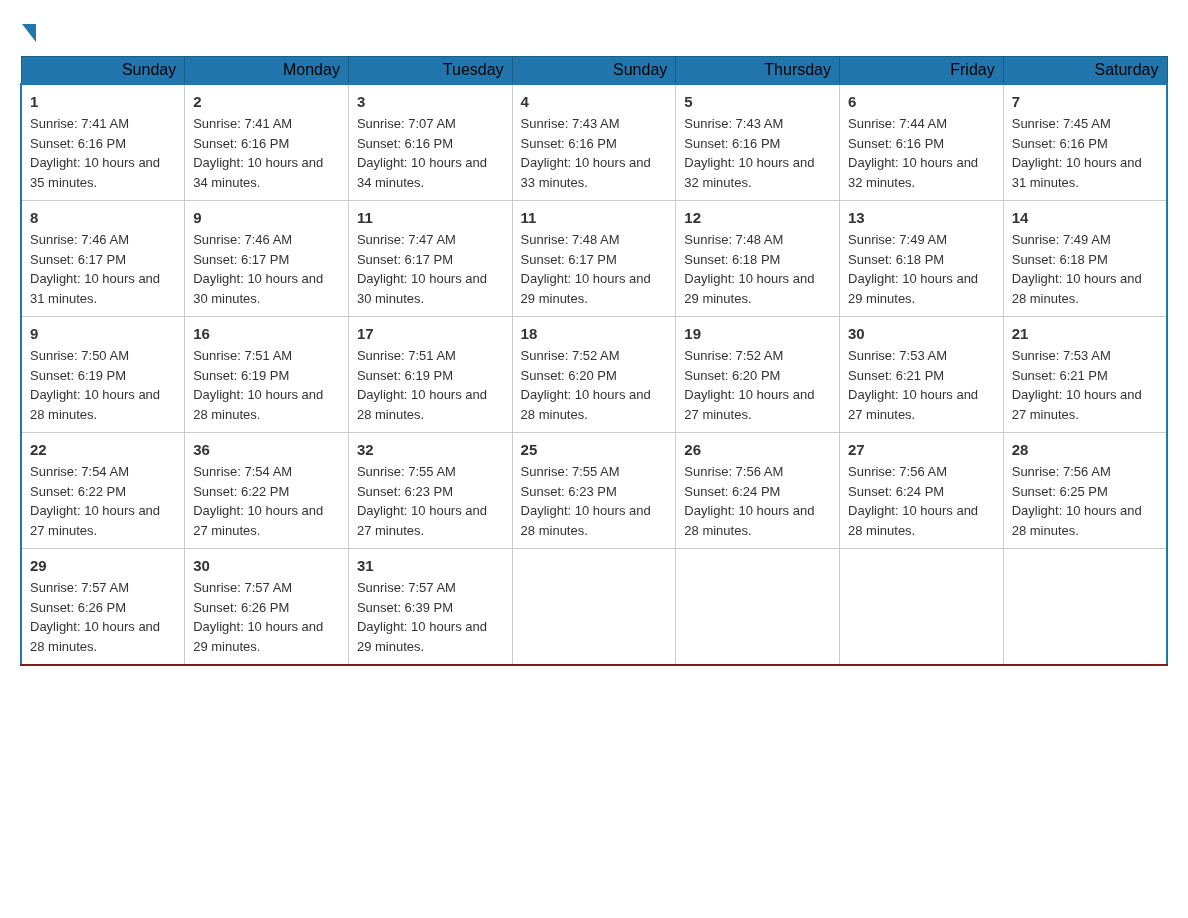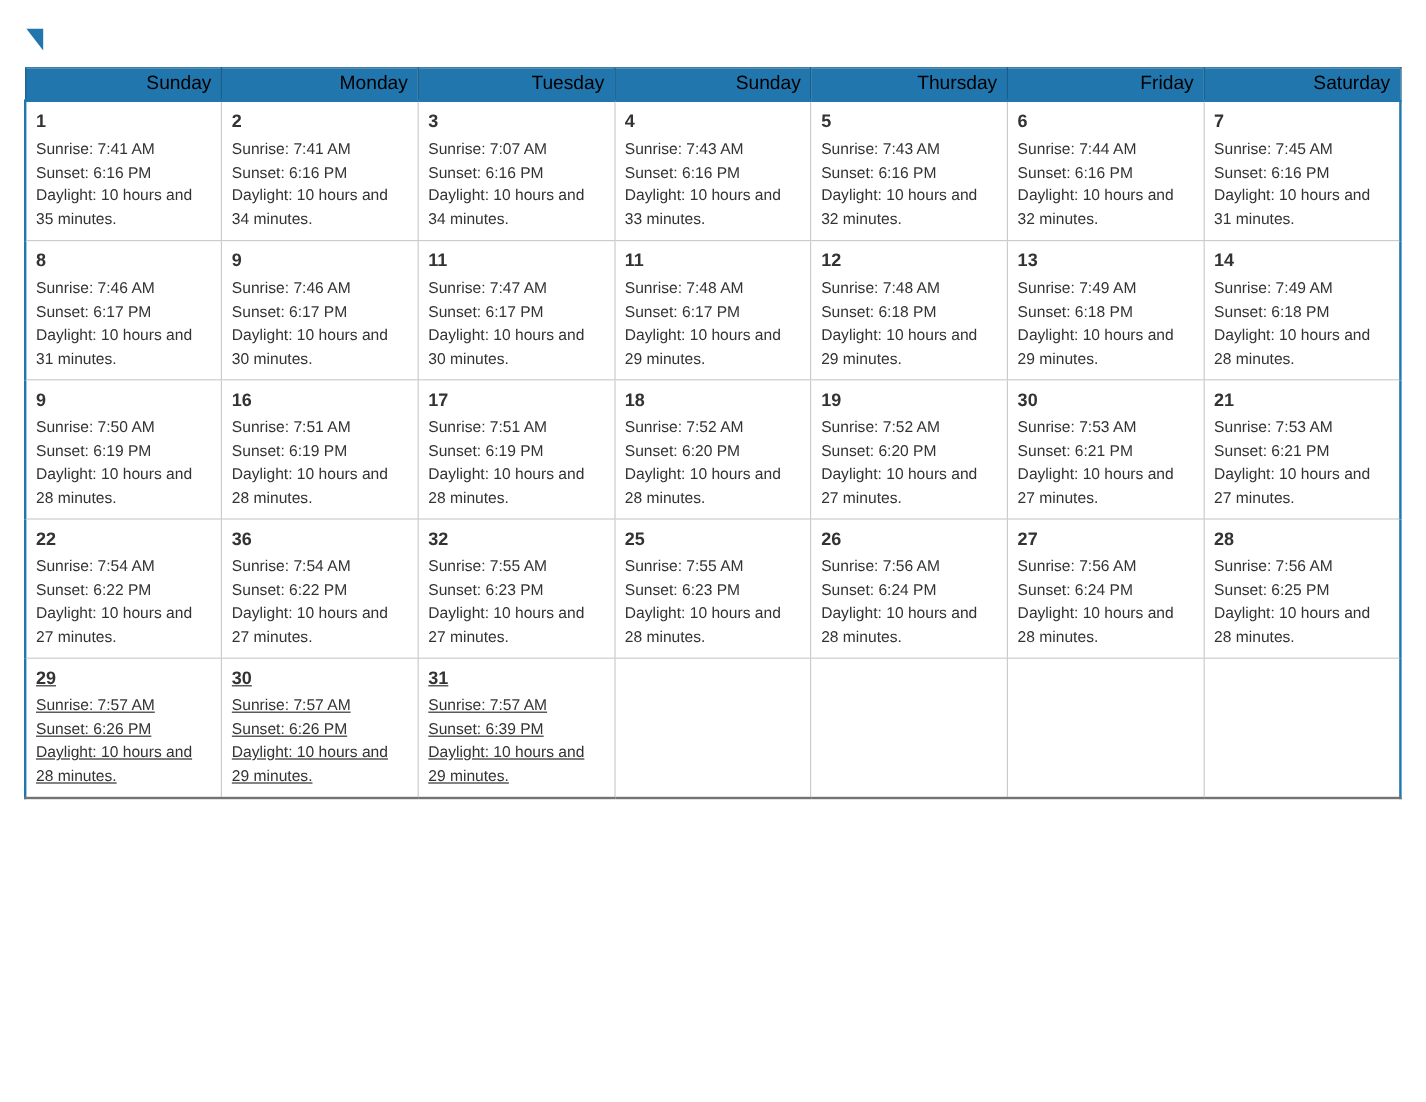--- a/index.html
+++ b/index.html
@@ -83,22 +83,21 @@
       font-size: 15px;
       font-weight: bold;
       display: block;
       margin-bottom: 4px;
     }
     tbody tr td .day-info {
       font-size: 13px;
       line-height: 1.5;
     }
     tbody tr:last-child td {
-      border-bottom: 2px solid #737373;
-      text-decoration: underline;
+      border-bottom: 2px solid #7f1d1d;
     }
     tbody tr:first-child td {
       border-top: 2px solid #2176ae;
     }
     tbody tr td:first-child {
       border-left: 2px solid #2176ae;
     }
     tbody tr td:last-child {
       border-right: 2px solid #2176ae;
     }

